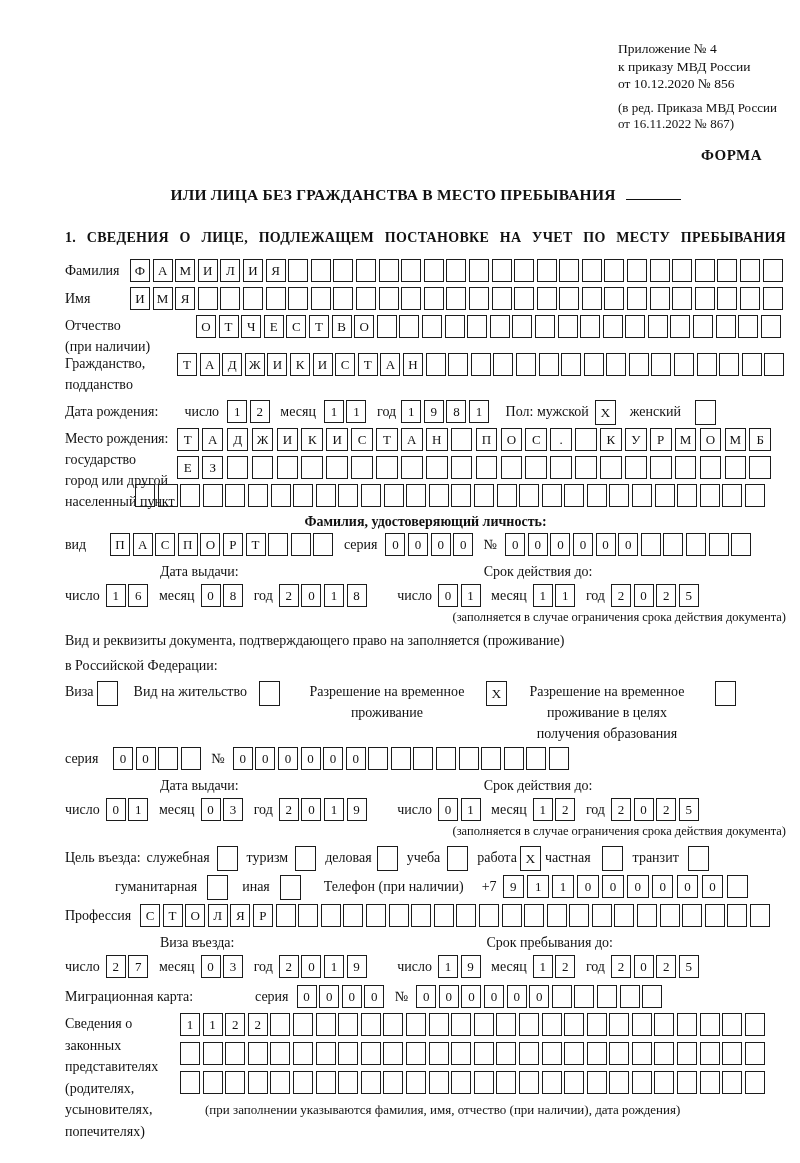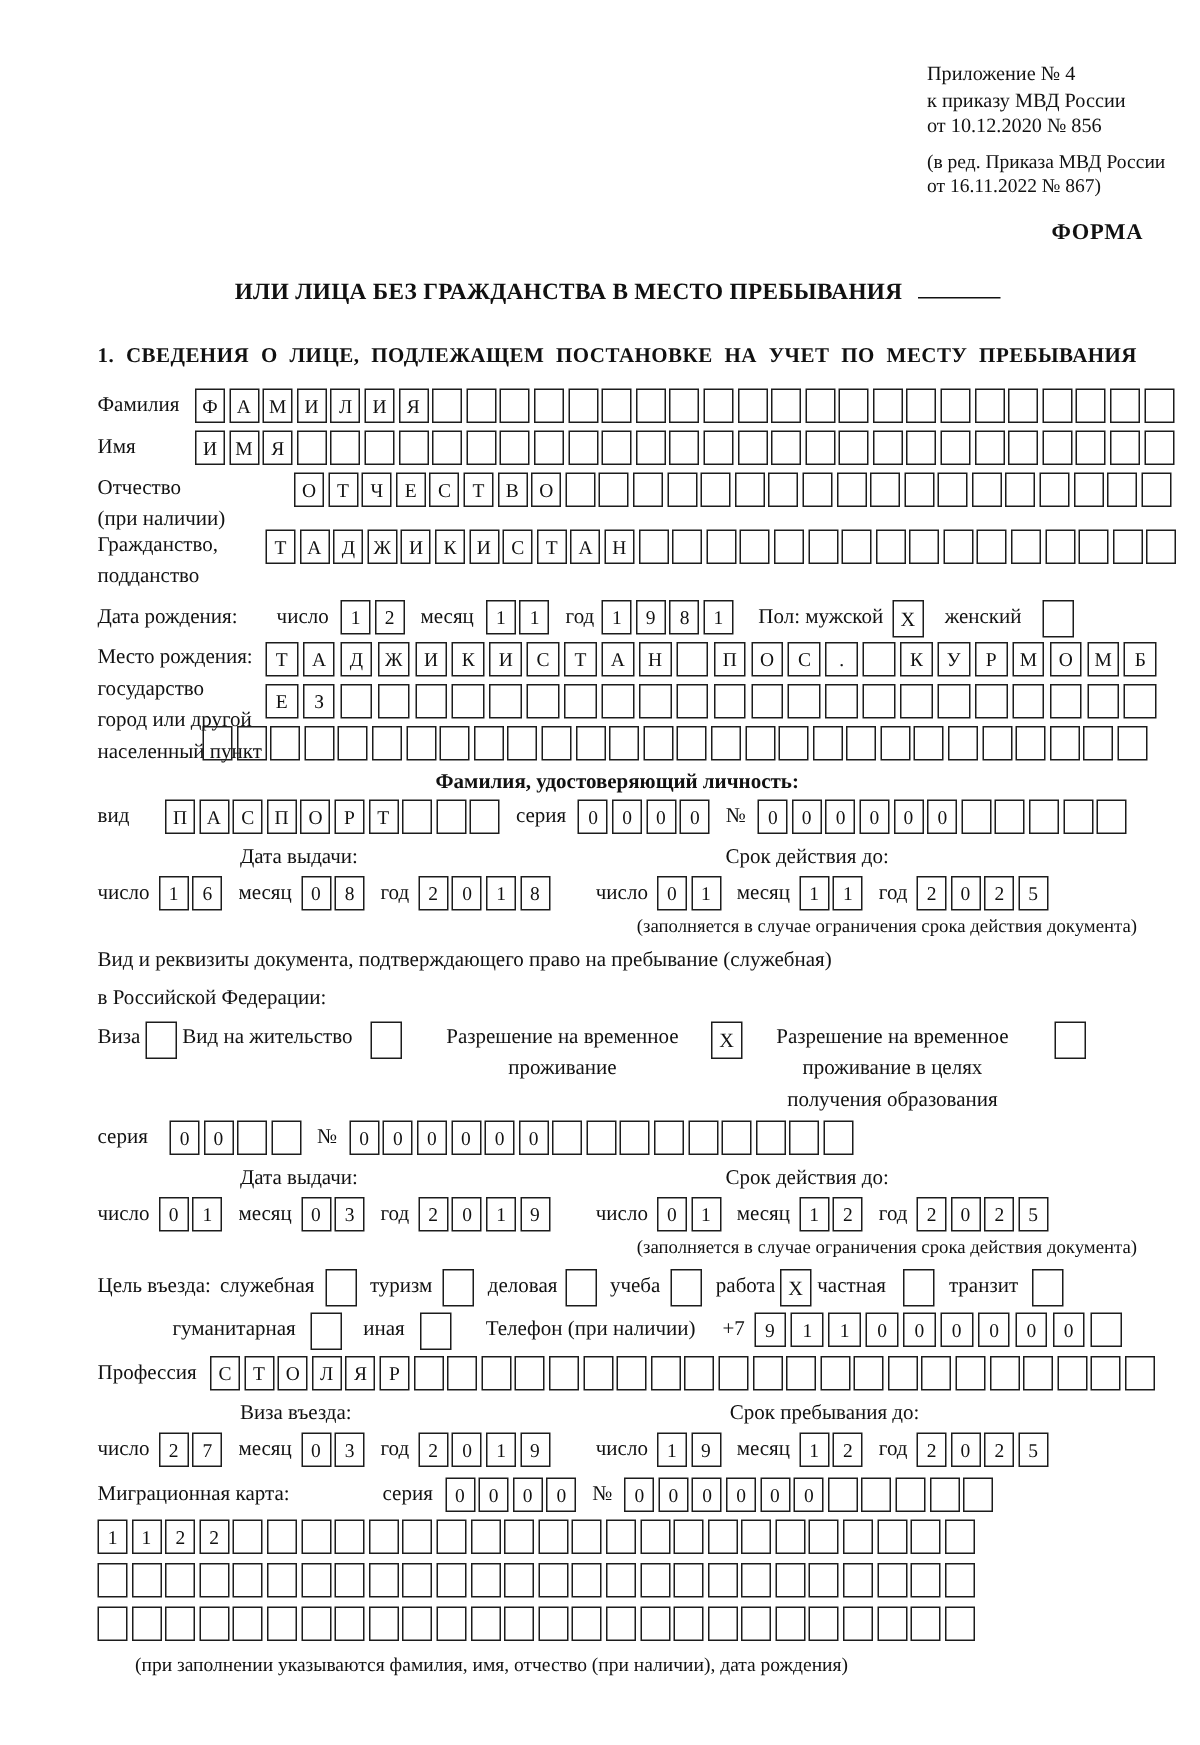--- a/index.html
+++ b/index.html
@@ -1,17 +1,17 @@
 <!DOCTYPE html>
 <html><head>
 <meta charset="utf-8">
 <style>
   html,body{margin:0;padding:0;background:#fff;}
   body{width:800px;height:1163px;font-family:"Liberation Serif","DejaVu Serif",serif;color:#111;}
-  .page{position:relative;width:800px;height:1163px;box-sizing:border-box;padding:38px 42px 0 65px;overflow:hidden;background:#fff;}
+  .page{position:relative;width:800px;height:1163px;box-sizing:border-box;padding:38px 14px 0 65px;overflow:hidden;background:#fff;}
   .annex{position:absolute;left:618px;top:40px;font-size:13.5px;line-height:17.5px;}
   .annex .ed{margin-top:7px;font-size:13px;line-height:16.5px;}
   .forma{position:absolute;left:701px;top:147px;font-weight:bold;font-size:15px;letter-spacing:.5px;}
   .title{margin-top:146px;text-align:center;font-weight:bold;font-size:15.5px;line-height:22px;letter-spacing:.2px;}
   .blank{display:inline-block;width:55px;border-bottom:1.8px solid #111;height:14px;margin-left:10px;}
   .sec1{margin-top:24px;font-weight:bold;font-size:14px;text-align:justify;text-align-last:justify;letter-spacing:.3px;}
   .line{display:flex;align-items:flex-start;}
   .lbl{font-size:14px;line-height:23px;flex:none;white-space:nowrap;}
   .lbl2{font-size:14px;line-height:21px;flex:none;}
   .cells{display:flex;flex:none;flex-wrap:nowrap;}
@@ -391,27 +391,27 @@
           <span class="cell">2</span>
           <span class="cell">5</span>
         </span>
     </span>
   </div>
 
   <div class="line" style="margin-top:2px">
     <span class="note" style="margin-left:auto">(заполняется в случае ограничения срока действия документа)</span>
   </div>
 
-  <div class="lbl" style="margin-top:7px;line-height:18px">Вид и реквизиты документа, подтверждающего право на пребывание (служебная)</div>
+  <div class="lbl" style="margin-top:7px;line-height:18px">Вид и реквизиты документа, подтверждающего право на заполняется (проживание)</div>
   <div class="lbl" style="margin-top:7px;line-height:18px">в Российской Федерации:</div>
 
   <div class="line" style="margin-top:6px">
     <span class="lbl2">Виза</span>
     <span class="cb" style="margin-left:3px"></span>
-    <span class="lbl2" style="margin-left:4px">Вид на жительство</span>
+    <span class="lbl2" style="margin-left:16px">Вид на жительство</span>
     <span class="cb" style="margin-left:12px"></span>
     <span class="cbtext" style="margin-left:22px;width:170px">
       <span style="display:block">Разрешение на временное</span>
       <span style="display:block">проживание</span>
     </span>
     <span class="cb" style="margin-left:14px">X</span>
     <span class="cbtext" style="margin-left:14px;width:172px">
       <span style="display:block">Разрешение на временное</span>
       <span style="display:block">проживание в целях</span>
       <span style="display:block">получения образования</span>
@@ -635,20 +635,28 @@
         <span class="cell">0</span>
         <span class="cell"></span>
         <span class="cell"></span>
         <span class="cell"></span>
         <span class="cell"></span>
         <span class="cell"></span>
       </span>
   </div>
 
   <div class="line" style="margin-top:5px">
+    <span class="lbl2" style="width:115px;line-height:21.5px">
+      <span style="display:block">Сведения о</span>
+      <span style="display:block">законных</span>
+      <span style="display:block">представителях</span>
+      <span style="display:block">(родителях,</span>
+      <span style="display:block">усыновителях,</span>
+      <span style="display:block">попечителях)</span>
+    </span>
     <span>
       <span class="cells" style="display:flex">
           <span class="cell">1</span>
           <span class="cell">1</span>
           <span class="cell">2</span>
           <span class="cell">2</span>
           <span class="cell"></span>
           <span class="cell"></span>
           <span class="cell"></span>
           <span class="cell"></span>

